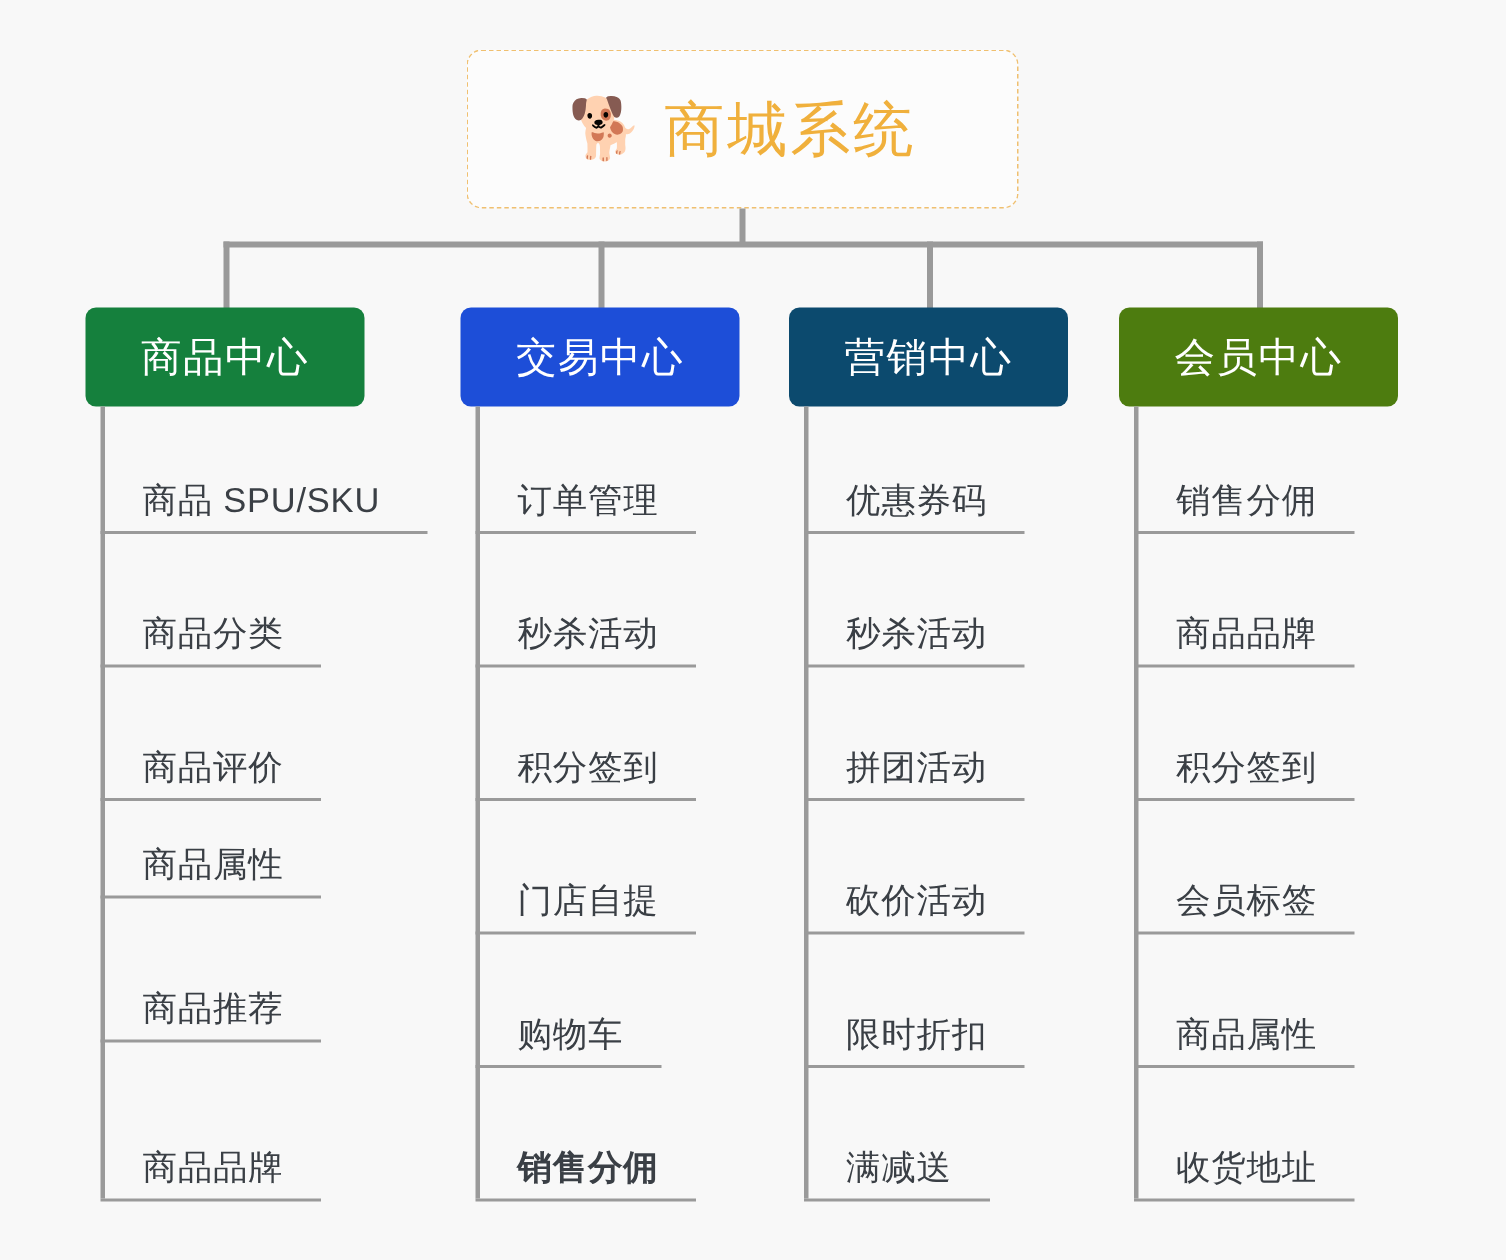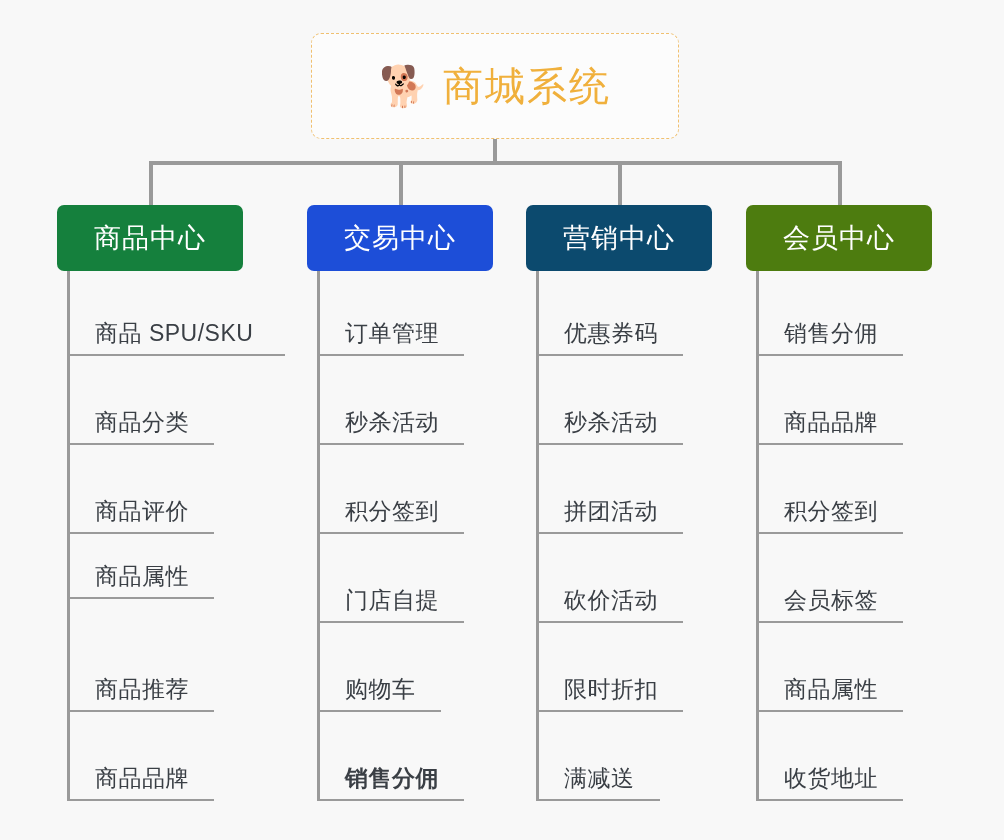--- a/index.html
+++ b/index.html
@@ -130,21 +130,21 @@
     </div>
     <div class="leaf" style="top:238px; width:147px;">
       <span class="leaf-label">商品分类</span>
     </div>
     <div class="leaf" style="top:327px; width:147px;">
       <span class="leaf-label">商品评价</span>
     </div>
     <div class="leaf" style="top:392px; width:147px;">
       <span class="leaf-label">商品属性</span>
     </div>
-    <div class="leaf" style="top:505px; width:147px;">
+    <div class="leaf" style="top:488px; width:147px;">
       <span class="leaf-label">商品推荐</span>
     </div>
     <div class="leaf" style="top:594px; width:147px;">
       <span class="leaf-label">商品品牌</span>
     </div>
   </div>
 
   <div class="branch" style="left:307px;">
     <div class="branch-header" style="background:#1d4ed8;">
       <span>交易中心</span>

